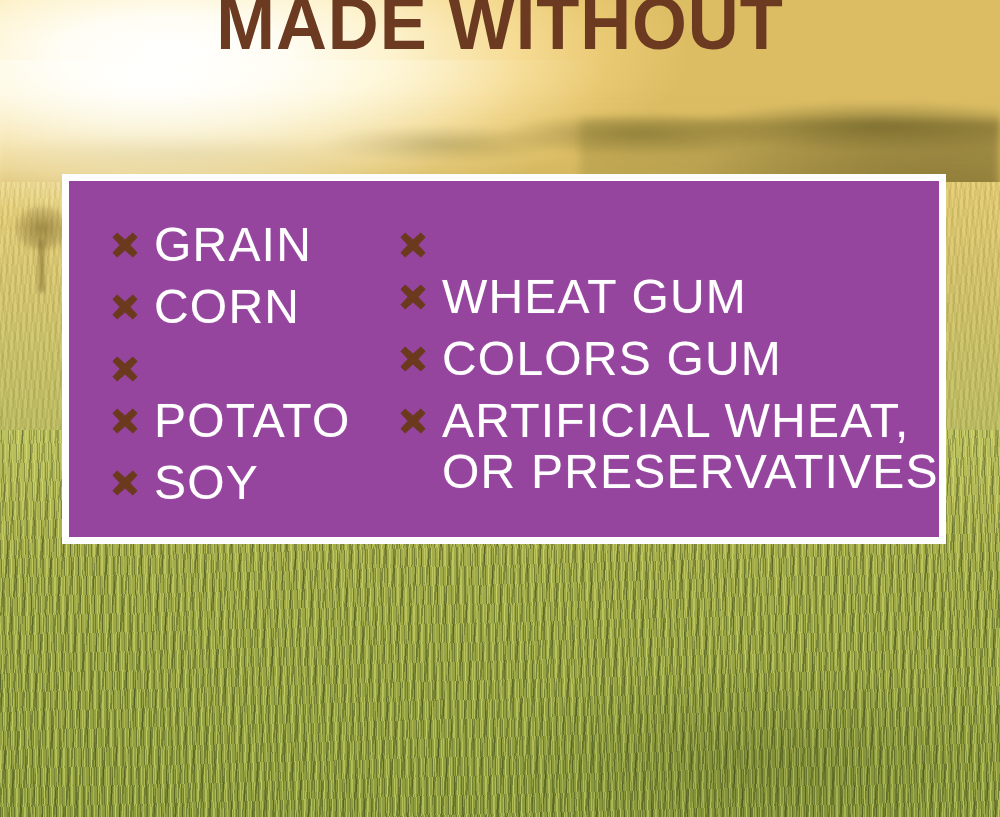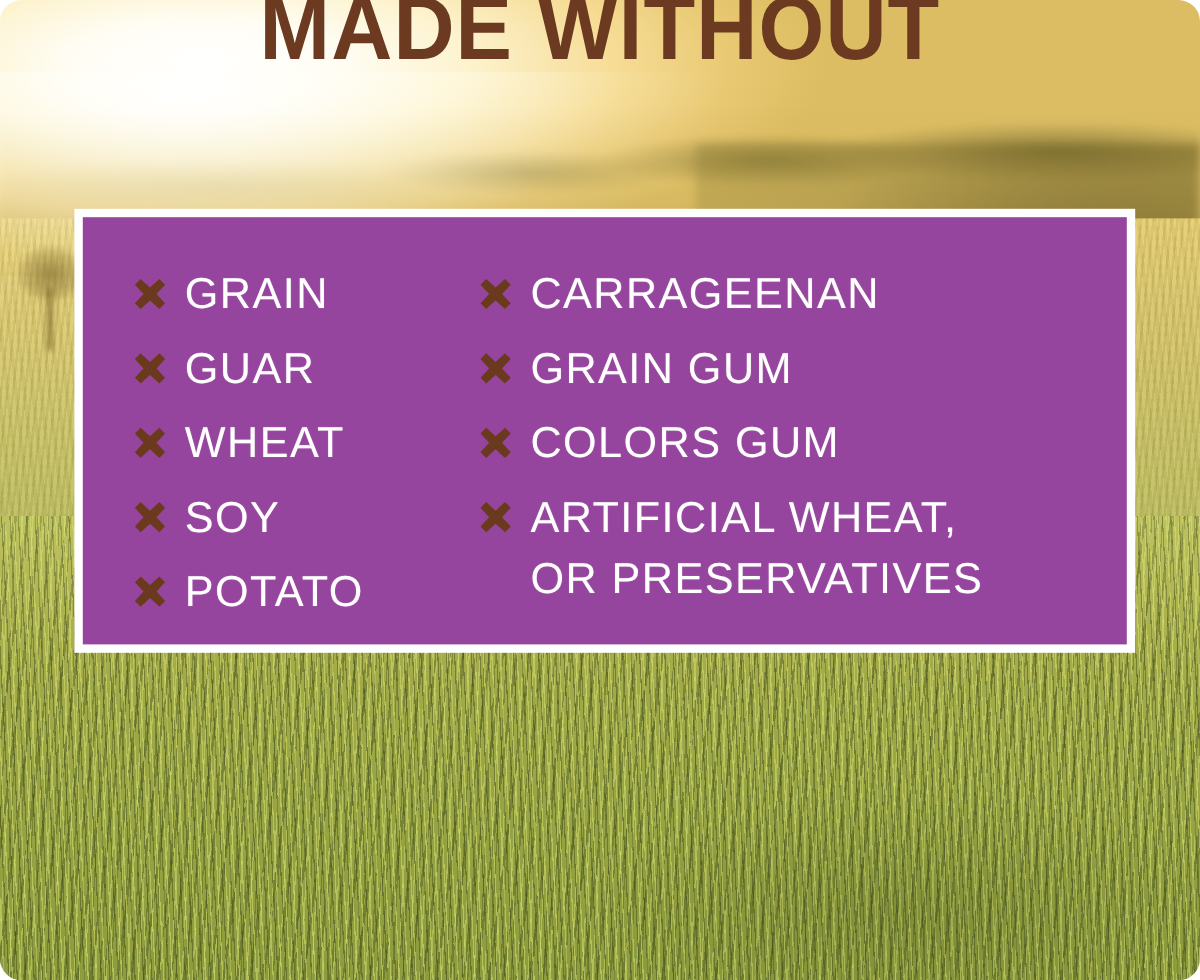--- a/index.html
+++ b/index.html
@@ -10,21 +10,20 @@
   body {
     font-family: "Liberation Sans", sans-serif;
   }
 
   #stage {
     position: relative;
     width: 1000px;
     height: 817px;
     overflow: hidden;
     background: #ffffff;
-    border-radius: 18px;
   }
 
   
   .bg {
     position: absolute;
     inset: 0;
     overflow: hidden;
   }
 
   
@@ -204,21 +203,21 @@
     height: 30px;
     margin-top: 11px;
     margin-right: 14px;
   }
   .xmark svg { display: block; }
 
   .item-label {
     color: #ffffff;
     font-family: "Liberation Sans", sans-serif;
     font-weight: normal;
-    font-size: 36px;
+    font-size: 48px;
     line-height: 51px;
     letter-spacing: 1.2px;
     white-space: pre-line;
     text-shadow: 0 0 1px rgba(255,255,255,.3);
   }
 </style>
 </head>
 <body>
 
 <div id="stage">
@@ -250,64 +249,62 @@
               </svg>
             </span>
             <span class="item-label">GRAIN</span>
           </div>
           <div class="item">
             <span class="xmark">
               <svg width="30" height="30" viewBox="0 0 30 30" aria-hidden="true">
                 <path d="M7.2 2.4 L15 9.6 L22.8 2.4 L27.6 7.2 L20.4 15 L27.6 22.8 L22.8 27.6 L15 20.4 L7.2 27.6 L2.4 22.8 L9.6 15 L2.4 7.2 Z" fill="#6b3a1e"></path>
               </svg>
             </span>
-            <span class="item-label">GUAR</span>
-          </div>
-          <div class="item">
-            <span class="xmark">
-              <svg width="30" height="30" viewBox="0 0 30 30" aria-hidden="true">
-                <path d="M7.2 2.4 L15 9.6 L22.8 2.4 L27.6 7.2 L20.4 15 L27.6 22.8 L22.8 27.6 L15 20.4 L7.2 27.6 L2.4 22.8 L9.6 15 L2.4 7.2 Z" fill="#6b3a1e"></path>
-              </svg>
-            </span>
-            <span class="item-label">WHEAT</span>
+            <span class="item-label">CORN</span>
+          </div>
+          <div class="item">
+            <span class="xmark">
+              <svg width="30" height="30" viewBox="0 0 30 30" aria-hidden="true">
+                <path d="M7.2 2.4 L15 9.6 L22.8 2.4 L27.6 7.2 L20.4 15 L27.6 22.8 L22.8 27.6 L15 20.4 L7.2 27.6 L2.4 22.8 L9.6 15 L2.4 7.2 Z" fill="#6b3a1e"></path>
+              </svg>
+            </span>
+          </div>
+          <div class="item">
+            <span class="xmark">
+              <svg width="30" height="30" viewBox="0 0 30 30" aria-hidden="true">
+                <path d="M7.2 2.4 L15 9.6 L22.8 2.4 L27.6 7.2 L20.4 15 L27.6 22.8 L22.8 27.6 L15 20.4 L7.2 27.6 L2.4 22.8 L9.6 15 L2.4 7.2 Z" fill="#6b3a1e"></path>
+              </svg>
+            </span>
+            <span class="item-label">POTATO</span>
           </div>
           <div class="item">
             <span class="xmark">
               <svg width="30" height="30" viewBox="0 0 30 30" aria-hidden="true">
                 <path d="M7.2 2.4 L15 9.6 L22.8 2.4 L27.6 7.2 L20.4 15 L27.6 22.8 L22.8 27.6 L15 20.4 L7.2 27.6 L2.4 22.8 L9.6 15 L2.4 7.2 Z" fill="#6b3a1e"></path>
               </svg>
             </span>
             <span class="item-label">SOY</span>
           </div>
-          <div class="item">
-            <span class="xmark">
-              <svg width="30" height="30" viewBox="0 0 30 30" aria-hidden="true">
-                <path d="M7.2 2.4 L15 9.6 L22.8 2.4 L27.6 7.2 L20.4 15 L27.6 22.8 L22.8 27.6 L15 20.4 L7.2 27.6 L2.4 22.8 L9.6 15 L2.4 7.2 Z" fill="#6b3a1e"></path>
-              </svg>
-            </span>
-            <span class="item-label">POTATO</span>
-          </div>
         </div>
 
         <div class="col col-right">
           <div class="item">
             <span class="xmark">
               <svg width="30" height="30" viewBox="0 0 30 30" aria-hidden="true">
                 <path d="M7.2 2.4 L15 9.6 L22.8 2.4 L27.6 7.2 L20.4 15 L27.6 22.8 L22.8 27.6 L15 20.4 L7.2 27.6 L2.4 22.8 L9.6 15 L2.4 7.2 Z" fill="#6b3a1e"></path>
               </svg>
             </span>
-            <span class="item-label">CARRAGEENAN</span>
-          </div>
-          <div class="item">
-            <span class="xmark">
-              <svg width="30" height="30" viewBox="0 0 30 30" aria-hidden="true">
-                <path d="M7.2 2.4 L15 9.6 L22.8 2.4 L27.6 7.2 L20.4 15 L27.6 22.8 L22.8 27.6 L15 20.4 L7.2 27.6 L2.4 22.8 L9.6 15 L2.4 7.2 Z" fill="#6b3a1e"></path>
-              </svg>
-            </span>
-            <span class="item-label">GRAIN GUM</span>
+          </div>
+          <div class="item">
+            <span class="xmark">
+              <svg width="30" height="30" viewBox="0 0 30 30" aria-hidden="true">
+                <path d="M7.2 2.4 L15 9.6 L22.8 2.4 L27.6 7.2 L20.4 15 L27.6 22.8 L22.8 27.6 L15 20.4 L7.2 27.6 L2.4 22.8 L9.6 15 L2.4 7.2 Z" fill="#6b3a1e"></path>
+              </svg>
+            </span>
+            <span class="item-label">WHEAT GUM</span>
           </div>
           <div class="item">
             <span class="xmark">
               <svg width="30" height="30" viewBox="0 0 30 30" aria-hidden="true">
                 <path d="M7.2 2.4 L15 9.6 L22.8 2.4 L27.6 7.2 L20.4 15 L27.6 22.8 L22.8 27.6 L15 20.4 L7.2 27.6 L2.4 22.8 L9.6 15 L2.4 7.2 Z" fill="#6b3a1e"></path>
               </svg>
             </span>
             <span class="item-label">COLORS GUM</span>
           </div>
           <div class="item">

